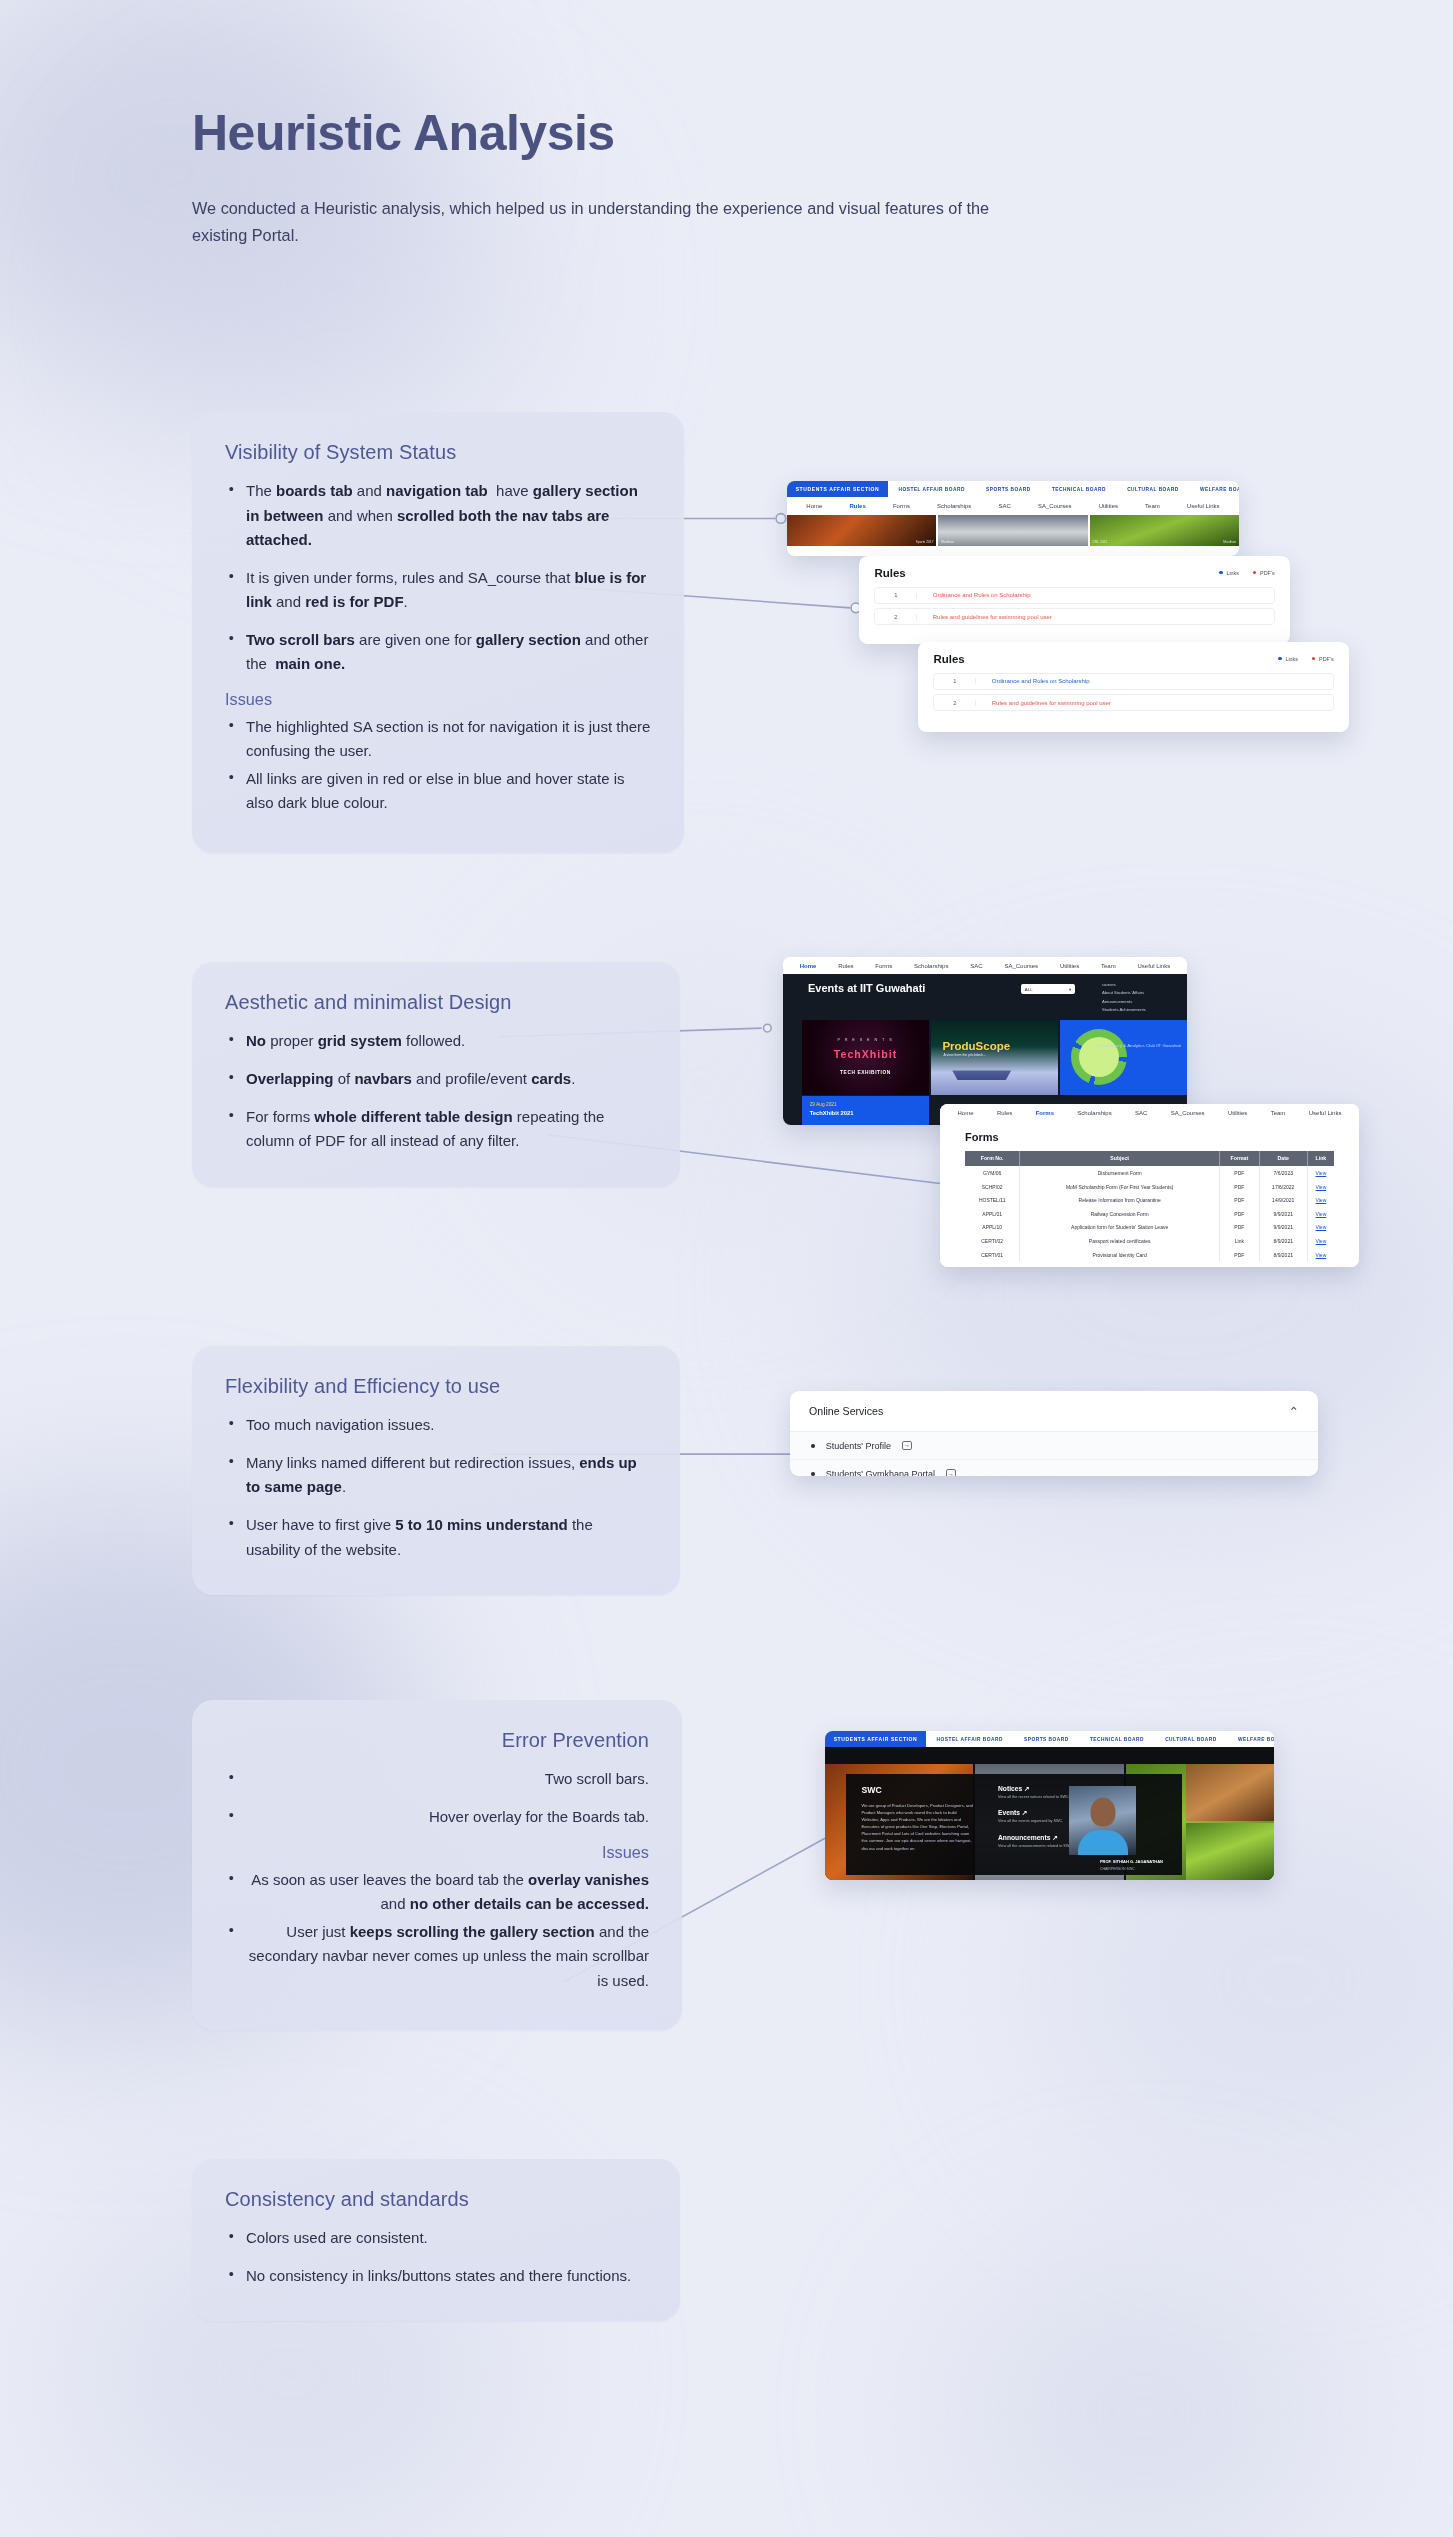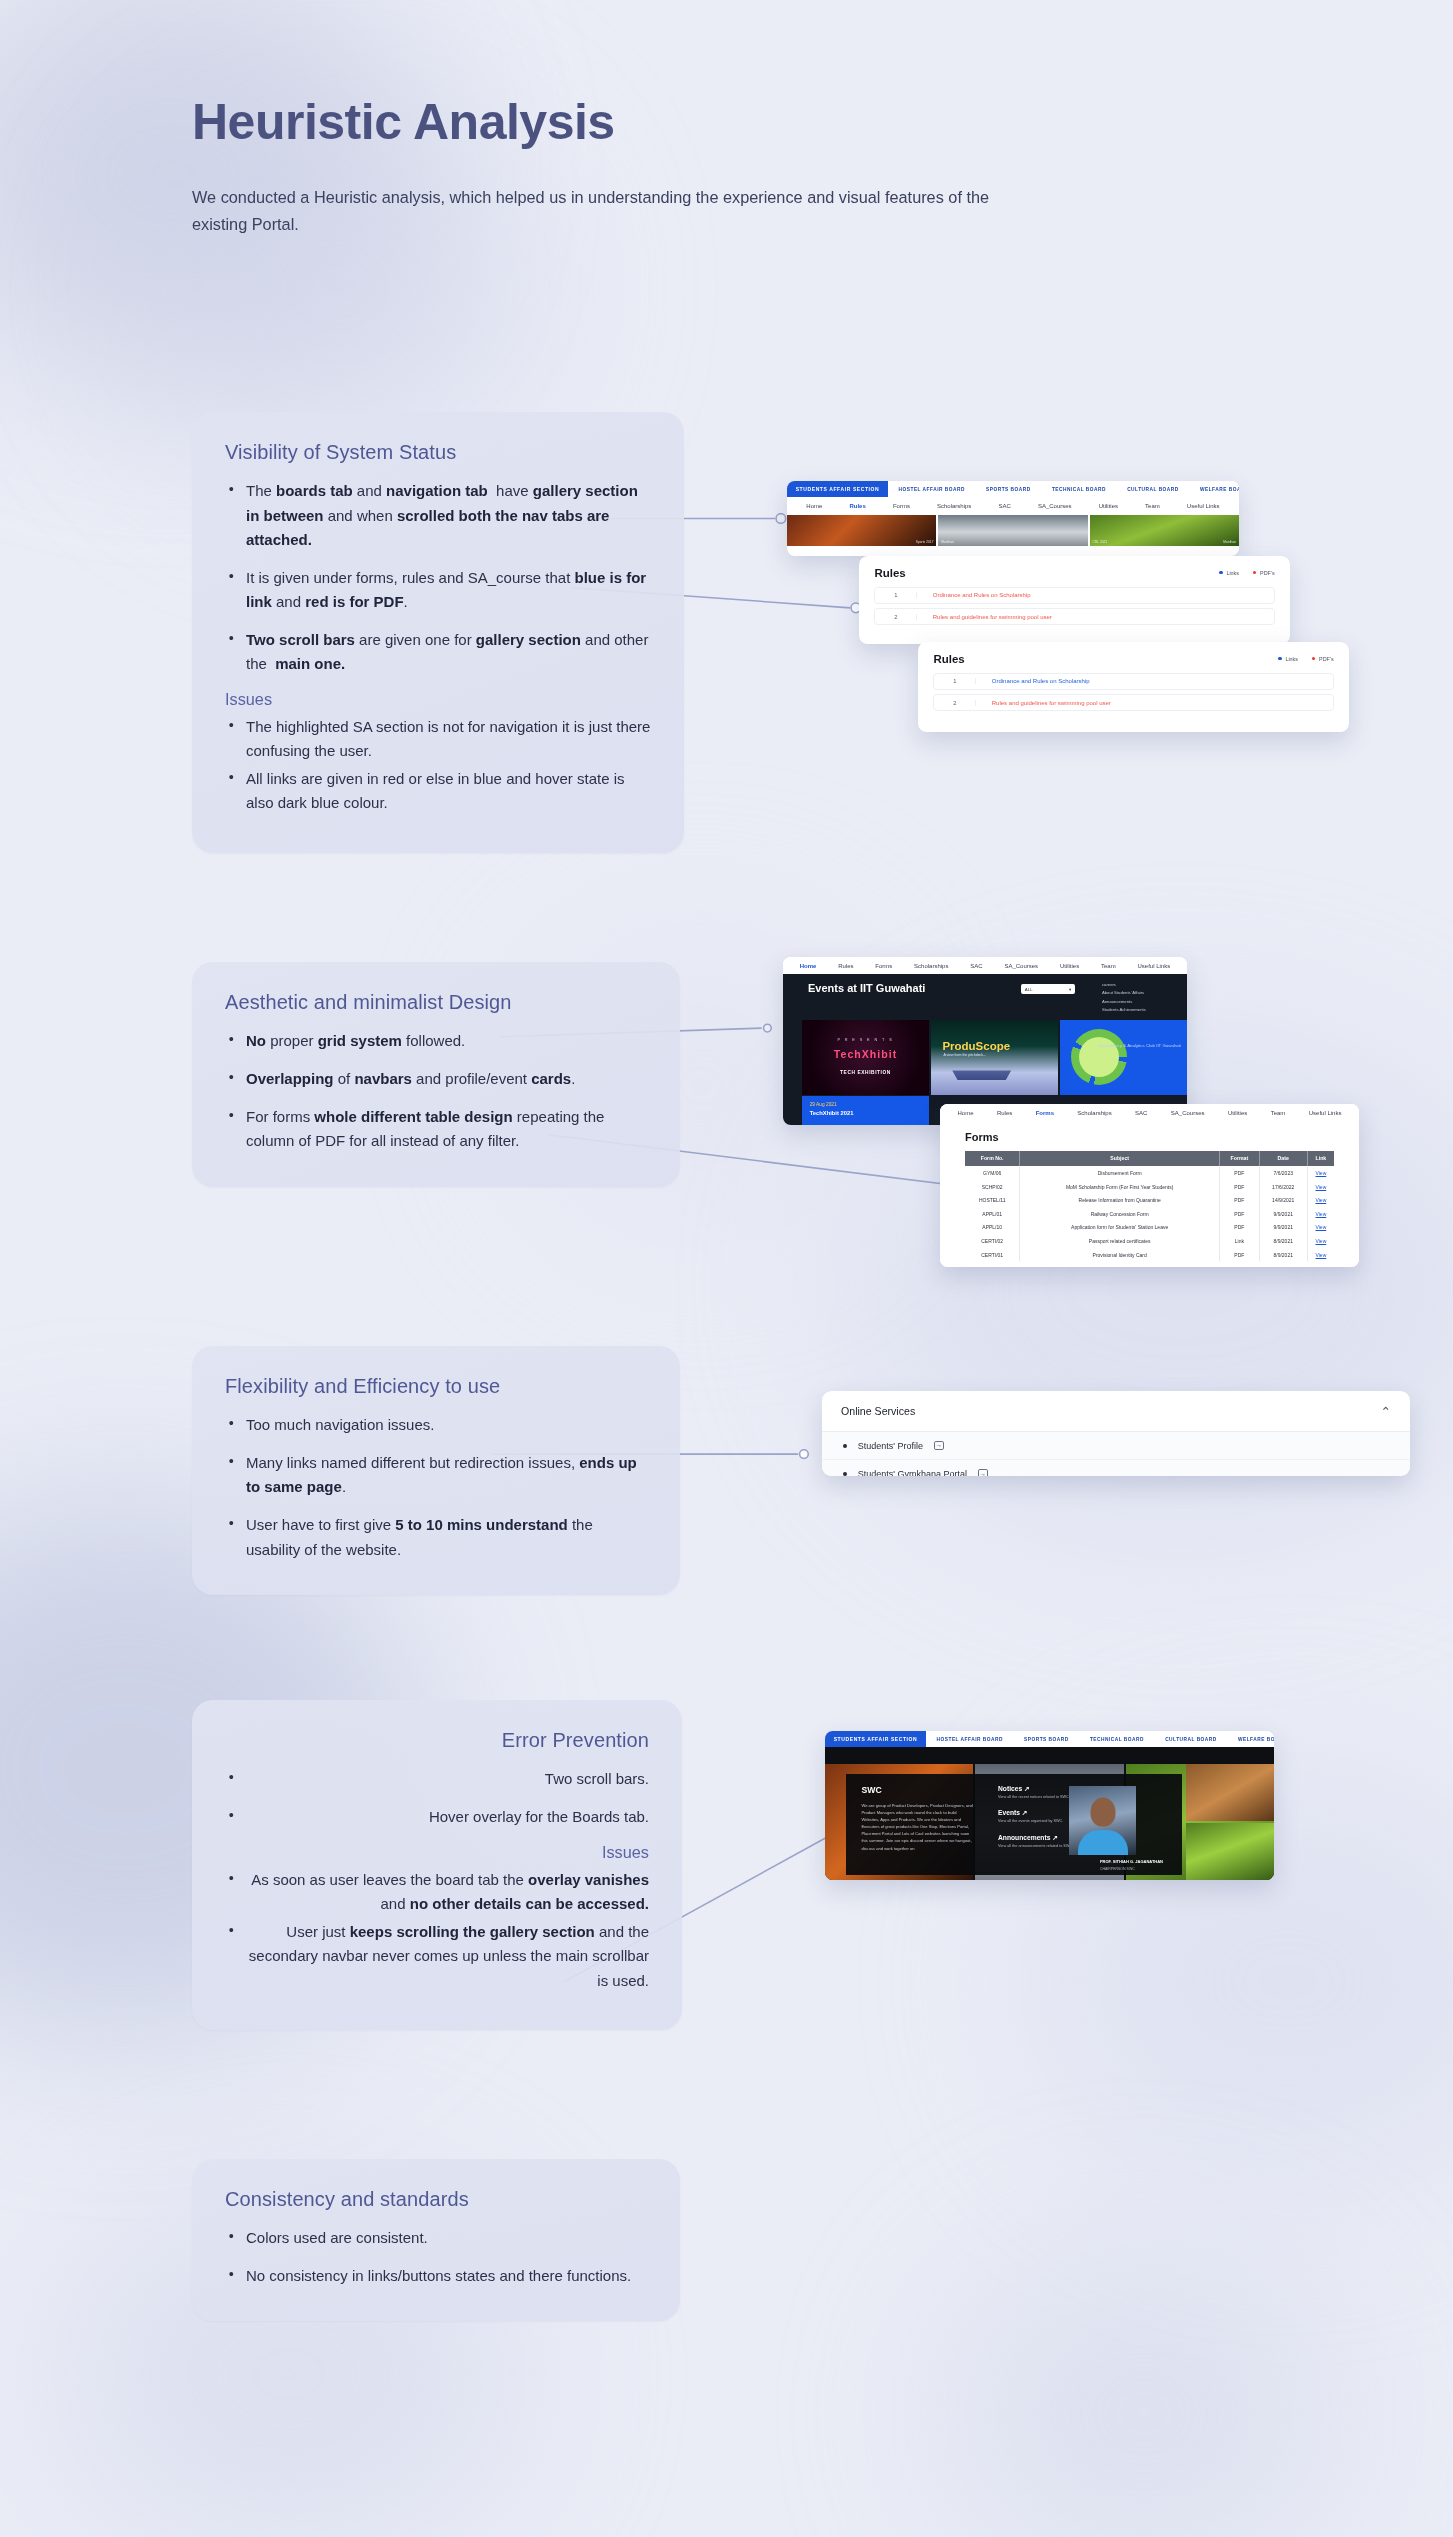--- a/index.html
+++ b/index.html
@@ -19,21 +19,21 @@
   .blob-c { width: 673px; height: 500px; left: 846px; top: 1038px; background: #cfd4ea; opacity: .45; }
   .blob-d { width: 596px; height: 538px; left: -173px; top: 1500px;background: #b9c0dd; opacity: .6; }
   .blob-e { width: 500px; height: 404px; left: 1038px; top: 1779px;background: #d4d8ec; opacity: .5; }
   .blob-f { width: 462px; height: 365px; left: 58px;  top: 2192px;  background: #ccd1e8; opacity: .45; }
   .blob-g { width: 404px; height: 327px; left: 942px; top: 2250px;  background: #c9cfe6; opacity: .4; }
   .blob-h { width: 327px; height: 288px; left: 538px; top: 942px;   background: #dfe2f0; opacity: .5; }
 
   .page { position: relative; width: 1454px; height: 2538px; }
 
   
-  .hdr { position: absolute; left: 192px; top: 93px; width: 865px; }
+  .hdr { position: absolute; left: 192px; top: 104px; width: 865px; }
   .hdr h1 {
     font-size: 50px; font-weight: 700; letter-spacing: -0.5px;
     color: #4b5280;
   }
   .hdr p {
     margin-top: 33px; font-size: 16.3px; line-height: 1.65;
     color: #3b4160; max-width: 798px;
   }
 
   
@@ -481,21 +481,21 @@
               <td>Provisional Identity Card</td>
               <td>PDF</td>
               <td>8/9/2021</td>
               <td class="link">View</td>
             </tr>
           </tbody>
       </table>
     </div>
   </div>
 
-  <div class="mock shadow os-card" style="left:790px; top:1391px; width:588px; height:85px;margin-left:32px;">
+  <div class="mock shadow os-card" style="left:790px; top:1391px; width:528px; height:85px;">
     <div class="os-head">
       <div class="t">Online Services</div>
       <div style="color:#50566a;font-size:12.5px;">⌃</div>
     </div>
     <div class="os-row">
       <i class="b"></i>
       <span>Students' Profile</span>
       <span class="boxarrow">→</span>
     </div>
     <div class="os-row">

